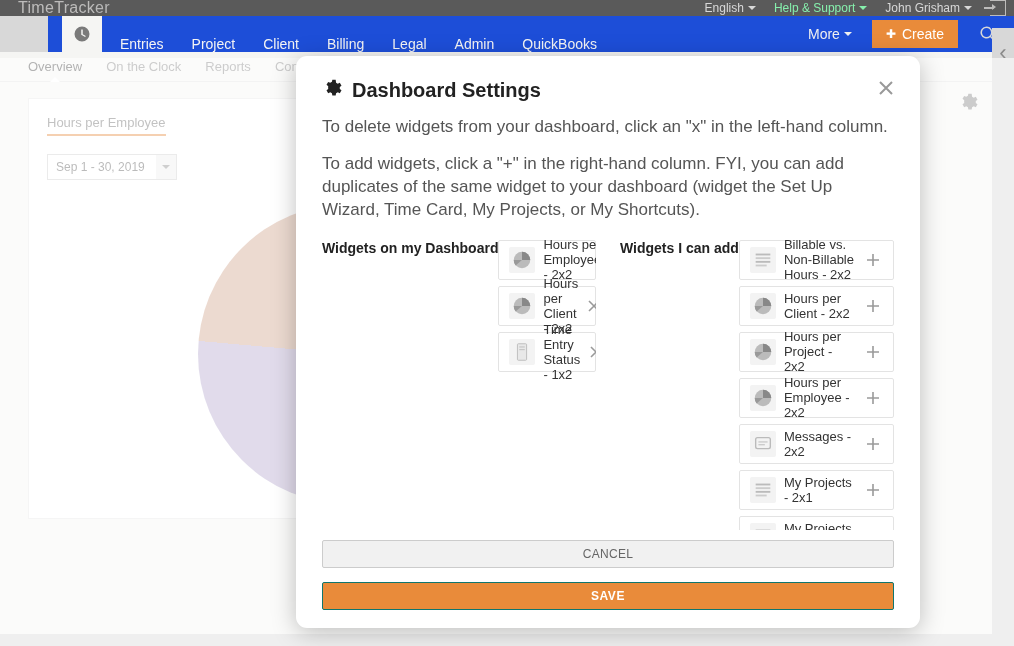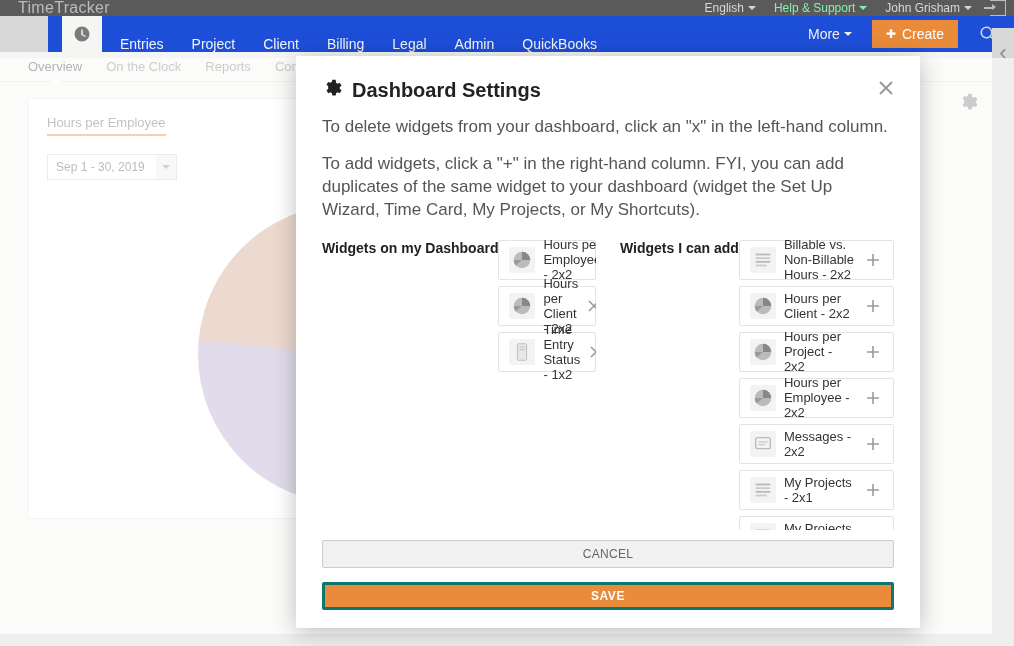--- a/index.html
+++ b/index.html
@@ -57,21 +57,21 @@
   .pie-label.bot { left: 100px; bottom: -20px; }
 
   
   .drawer { position:absolute; right:0; top:28px; bottom:0; width:22px; background:#d8d8d8; display:flex;align-items:flex-start;justify-content:center; padding-top:12px;}
   .drawer span{color:#8a8a8a;font-size:22px;}
 
   
   .overlay { position:absolute; left:0;top:58px;right:0;bottom:0; background:rgba(255,255,255,0.6); }
   .modal {
     position:absolute; left:296px; top:56px; width:624px; height:572px; background:#fff;
-    border-radius:1px; box-shadow:0 4px 24px rgba(0,0,0,.25); padding: 22px 26px 18px;
+    border-radius:11px; box-shadow:0 4px 24px rgba(0,0,0,.25); padding: 22px 26px 18px;
     display:flex; flex-direction:column;
   }
   .modal-head { display:flex; align-items:center; gap:10px; }
   .modal-head h2 { font-size:20px; font-weight:700; color:#222; }
   .gear-sm svg{width:20px;height:20px;fill:#222;}
   .modal-x { margin-left:auto; cursor:pointer; }
   .modal-x svg{width:16px;height:16px;stroke:#999;stroke-width:2;}
   .modal p { font-size:17px; color:#555; margin-top:14px; line-height:1.35; }
   .cols { display:flex; gap:24px; margin-top:18px; flex:1 1 auto; overflow:hidden; }
   .col { flex:1; display:flex; flex-direction:row; position:relative;}
@@ -83,21 +83,21 @@
   }
   .wicon { width:26px;height:26px;border-radius:2px;display:flex;align-items:center;justify-content:center;background:#f3f3f3; flex:0 0 auto;}
   .wicon svg{width:22px;height:22px;}
   .wtitle { font-size:13px; color:#333; flex:1; }
   .row-action { width:20px;height:20px;cursor:pointer; color:#9a9a9a; display:flex;align-items:center;justify-content:center;}
   .row-action svg { width:16px;height:16px;stroke:currentColor;stroke-width:1.6;fill:none;}
 
   .modal-foot { display:flex; justify-content:flex-end; gap:14px; margin-top:10px;flex-direction:column; }
   .btn { height:28px; padding:0 16px; font-size:12px; border-radius:2px; cursor:pointer; display:flex;align-items:center;justify-content:center;}
   .btn-cancel { background:#f1f1f1;border:1px solid #ccc;color:#666; letter-spacing:.3px;}
-  .btn-save { background:#e98b3a;border:3px solid #0f766e;color:#fff;font-weight:700; letter-spacing:.5px;}
+  .btn-save { background:#e98b3a;border:1px solid #0f766e;color:#fff;font-weight:700; letter-spacing:.5px;}
 
 </style>
 </head>
 <body>
 
 <div class="topbar">
   <span class="logo">
     <span>TimeTrack</span><span class="accent">er</span>
   </span>
   <div class="top-right">

